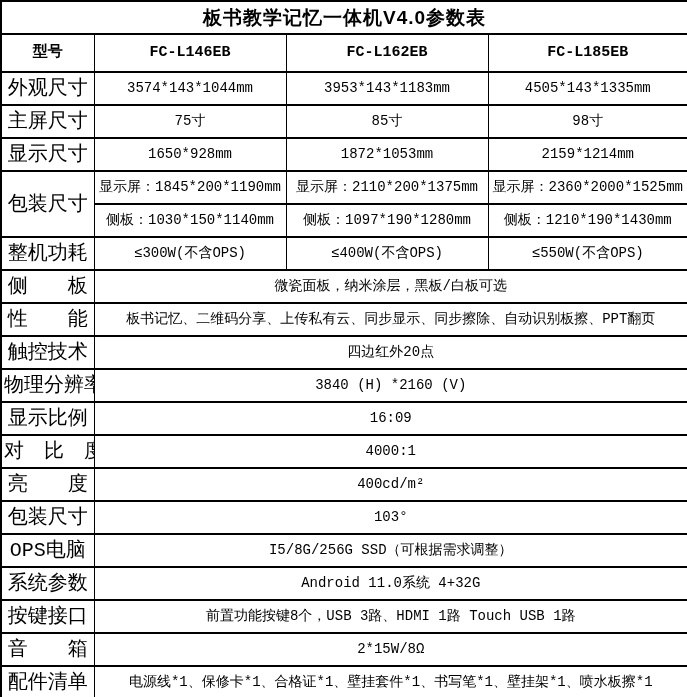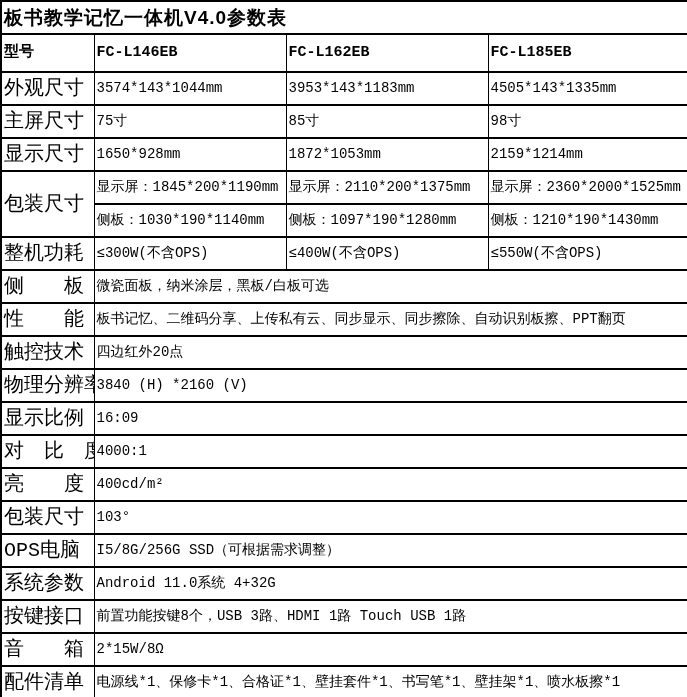--- a/index.html
+++ b/index.html
@@ -16,20 +16,21 @@
     border-collapse: collapse;
     border: 2px solid #000000;
     background: #ffffff;
     color: #000000;
   }
   td {
     border-left: 1px solid #000000;
     border-right: 1px solid #000000;
     border-top: 2px solid #000000;
     border-bottom: 2px solid #000000;
+    text-align: center;
     vertical-align: middle;
     padding: 0 2px;
     overflow: hidden;
     white-space: nowrap;
     font-family: "Liberation Mono", "DejaVu Sans Mono", monospace;
     font-size: 14px;
     line-height: 1.15;
   }
   tr.title-row td {
     height: 31px;
@@ -95,21 +96,21 @@
     <td>2159*1214mm</td>
   </tr>
 
   <tr class="data-row">
     <td class="row-label" rowspan="2">包装尺寸</td>
     <td>显示屏：1845*200*1190mm</td>
     <td>显示屏：2110*200*1375mm</td>
     <td>显示屏：2360*2000*1525mm</td>
   </tr>
   <tr class="data-row">
-    <td>侧板：1030*190*1140mm</td>
+    <td>侧板：1030*150*1140mm</td>
     <td>侧板：1097*190*1280mm</td>
     <td>侧板：1210*190*1430mm</td>
   </tr>
 
   <tr class="data-row">
     <td class="row-label">整机功耗</td>
     <td>≤300W(不含OPS)</td>
     <td>≤400W(不含OPS)</td>
     <td>≤550W(不含OPS)</td>
   </tr>

